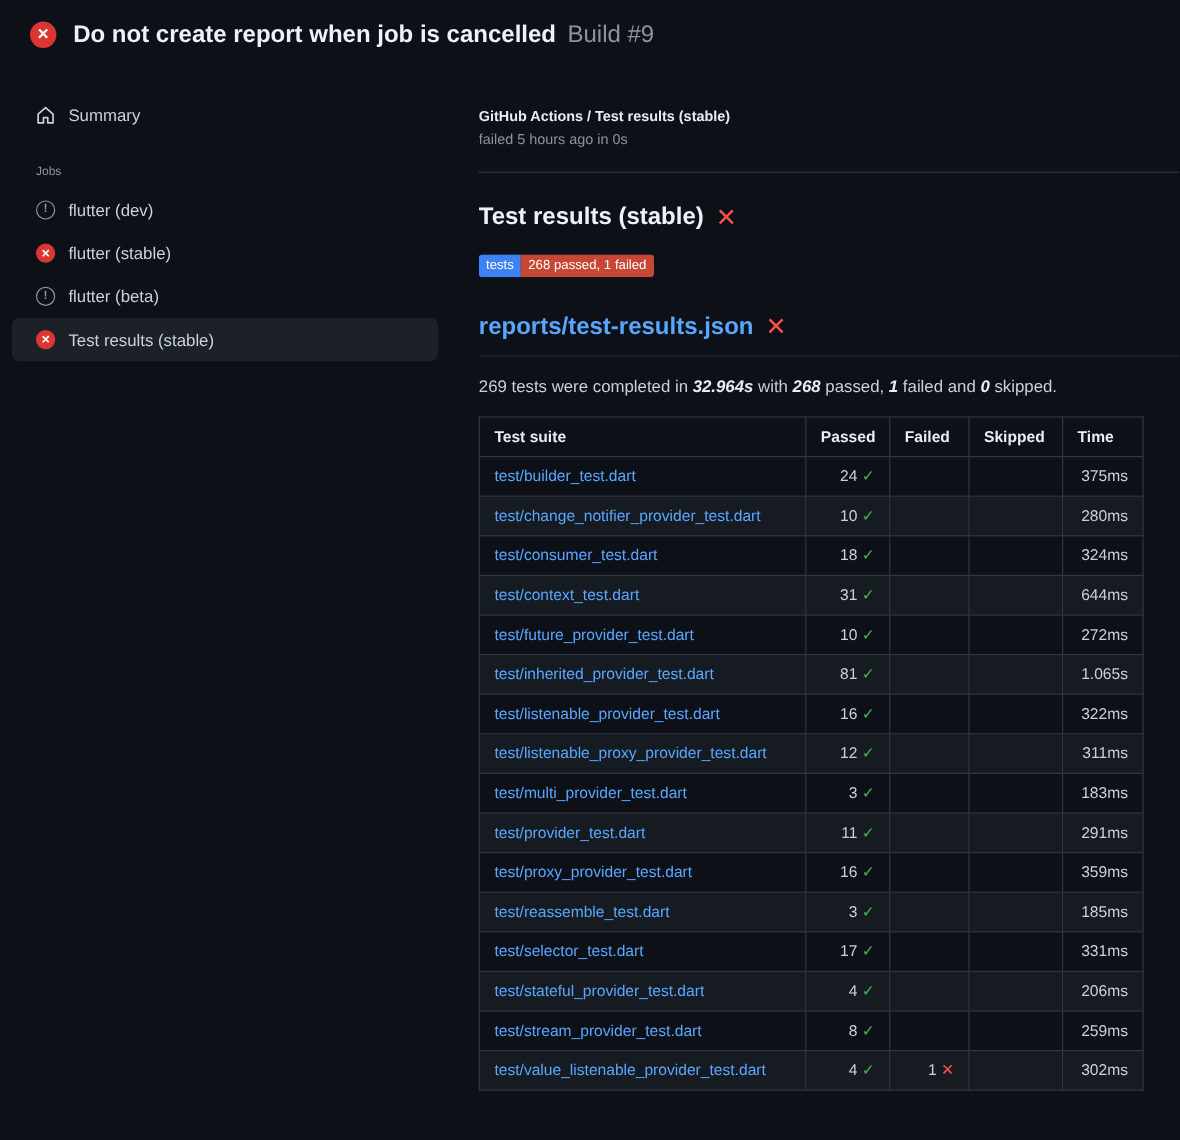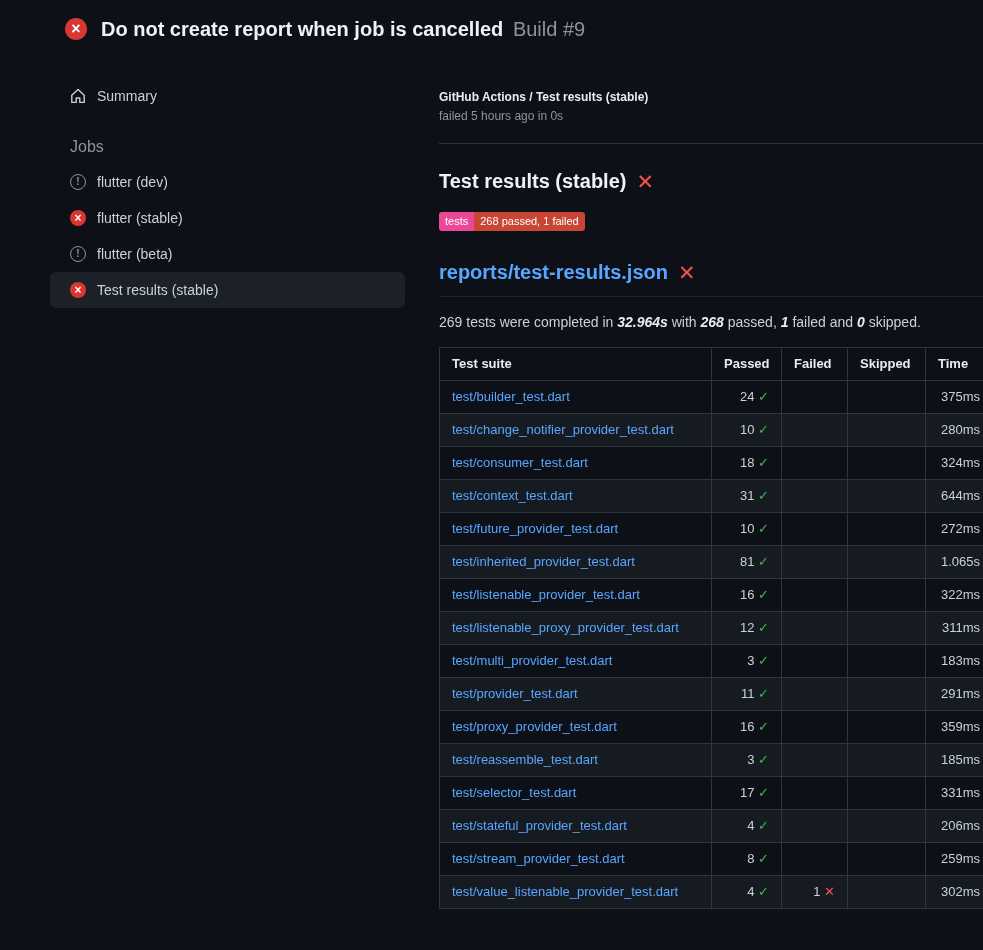--- a/index.html
+++ b/index.html
@@ -3,21 +3,21 @@
 <meta charset="utf-8">
 <style>
   * { box-sizing: border-box; }
   html,body { margin:0; padding:0; }
   body {
     background:#0d1117;
     color:#c9d1d9;
     font-family:"Liberation Sans","DejaVu Sans",sans-serif;
     font-size:14px;
   }
-  .page { width:983px; height:950px; background:#0d1117; overflow:hidden;padding-left:40px; }
+  .page { width:983px; height:950px; background:#0d1117; overflow:hidden; }
 
   
   .run-header { display:flex; align-items:center; gap:14px; padding:14px 0 12px 25px; height:56px; }
   .circle-icon { border-radius:50%; display:inline-flex; align-items:center; justify-content:center; flex-shrink:0; line-height:1; }
   .circle-failed { background:#da3633; color:#fff; font-weight:700; }
   .circle-failed::before { content:"×"; }
   .circle-warning { border:1.5px solid #8b949e; color:#8b949e; font-weight:700; }
   .circle-warning::before { content:"!"; }
   .circle-lg { width:22px; height:22px; font-size:16px; }
   .run-title { margin:0; font-size:20px; font-weight:700; color:#ecf2f8; white-space:nowrap; }
@@ -29,33 +29,33 @@
   .content { flex:1; padding:34px 0 0 24px; }
 
   
   .side-item { display:flex; align-items:flex-start; gap:11px; margin:0 10px; padding:10px 20px; border-radius:6px; cursor:pointer; }
   .side-item.selected { background:#1c2128; }
   .side-label { font-size:14px; color:#c9d1d9; }
   .status-icon { width:16px; height:16px; border-radius:50%; display:inline-flex; align-items:center; justify-content:center; flex-shrink:0; line-height:1; }
   .status-icon.circle-failed { font-size:12px; }
   .status-icon.circle-warning { font-size:10px; }
   .home-icon { display:inline-flex; width:16px; height:16px; flex-shrink:0; }
-  .jobs-heading { font-size:16px; color:#8b949e; margin:24px 10px 8px 30px; }
+  .jobs-heading { font-size:10px; color:#8b949e; margin:24px 10px 8px 30px; }
 
   
   .breadcrumb { font-size:12px; font-weight:700; color:#e6edf3; }
   .run-meta { font-size:12px; color:#8b949e; margin-top:5px; }
   .divider { border:none; border-top:1px solid #30363d; margin:20px 0 0 0; }
 
   .section-title { margin:26px 0 0 0; font-size:20px; font-weight:700; color:#ecf2f8; display:flex; align-items:center; gap:10px; }
   .x-mark { color:#f85149; font-weight:700; font-size:21px; line-height:1; }
   .x-mark::before { content:"✕"; }
 
   .badge { display:inline-flex; margin-top:19px; font-size:11px; line-height:1; border-radius:3px; overflow:hidden; }
-  .badge-label { background:#ec4899; color:#ffffff; padding:4px 6px; }
+  .badge-label { background:#3b82f6; color:#ffffff; padding:4px 6px; }
   .badge-value { background:#c74634; color:#ffffff; padding:4px 6px; }
 
   .report-title { margin:30px 0 0 0; font-size:20px; font-weight:700; display:flex; align-items:center; gap:10px;
                   padding-bottom:12px; border-bottom:1px solid #21262d; }
   .report-link { color:#58a6ff; text-decoration:none; }
 
   .summary-line { margin:17px 0 0 0; font-size:14px; color:#c9d1d9; }
   .summary-line b { color:#e6edf3;font-style:italic; }
 
   

